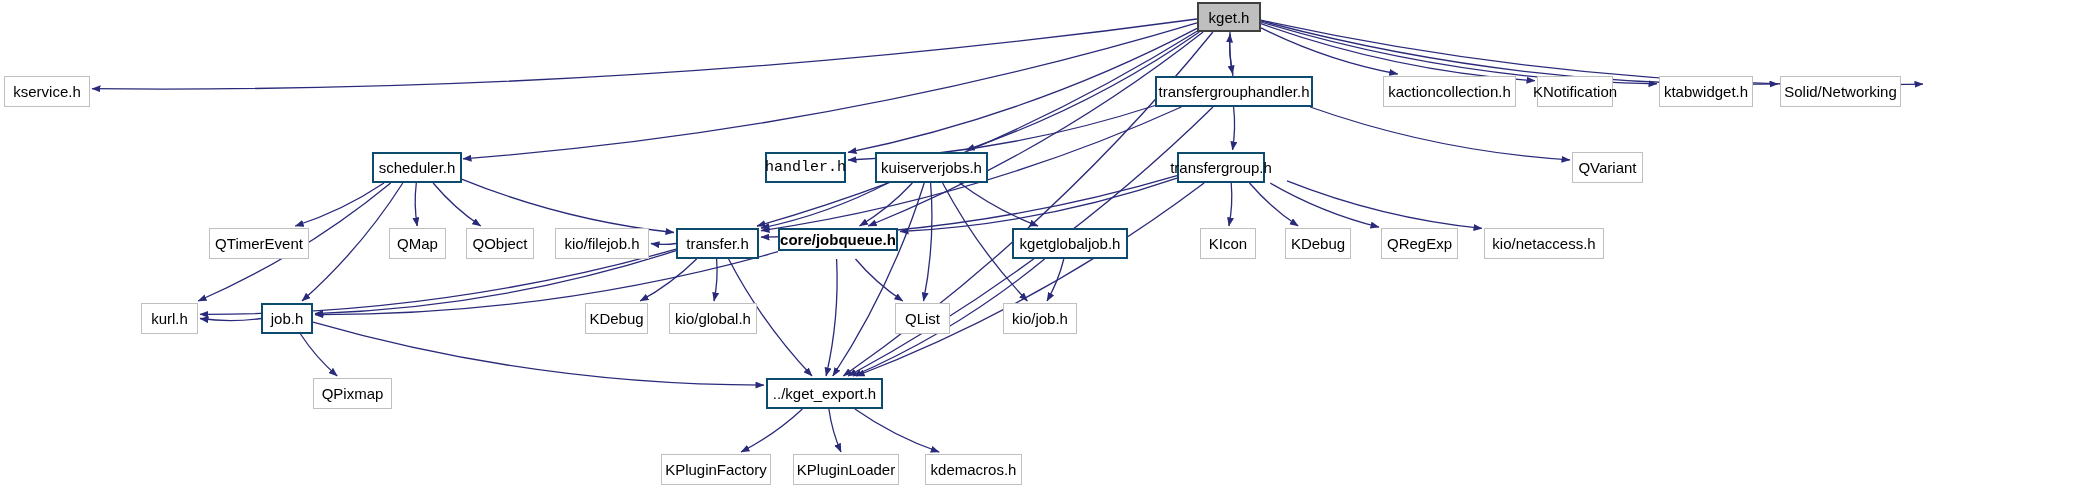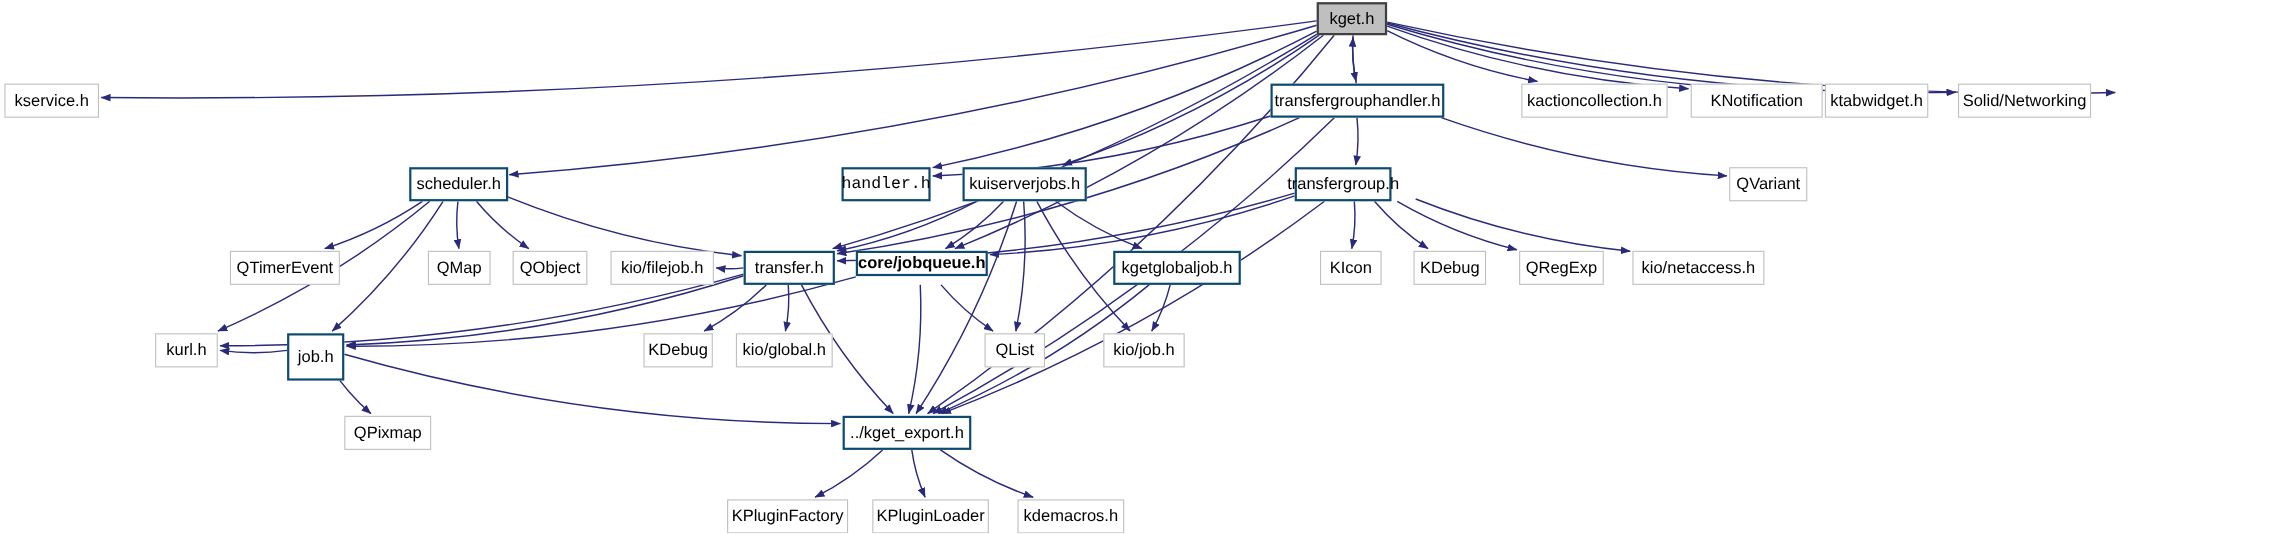--- a/index.html
+++ b/index.html
@@ -121,21 +121,21 @@
     </div>
     <div class="graph-node" style="left: 4px; top: 76px; width: 86px; height: 31px;">
       <span class="node-label">kservice.h</span>
     </div>
     <div class="graph-node emph" style="left: 1155px; top: 76px; width: 158px; height: 31px;">
       <span class="node-label">transfergrouphandler.h</span>
     </div>
     <div class="graph-node" style="left: 1383px; top: 76px; width: 133px; height: 31px;">
       <span class="node-label">kactioncollection.h</span>
     </div>
-    <div class="graph-node" style="left: 1537px; top: 76px; width: 120px; height: 31px;">
+    <div class="graph-node" style="left: 1537px; top: 76px; width: 76px; height: 31px;">
       <span class="node-label">KNotification</span>
     </div>
     <div class="graph-node" style="left: 1659px; top: 76px; width: 94px; height: 31px;">
       <span class="node-label">ktabwidget.h</span>
     </div>
     <div class="graph-node" style="left: 1780px; top: 76px; width: 121px; height: 31px;">
       <span class="node-label">Solid/Networking</span>
     </div>
     <div class="graph-node emph" style="left: 372px; top: 152px; width: 90px; height: 31px;">
       <span class="node-label">scheduler.h</span>
@@ -181,21 +181,21 @@
     </div>
     <div class="graph-node" style="left: 1381px; top: 228px; width: 77px; height: 31px;">
       <span class="node-label">QRegExp</span>
     </div>
     <div class="graph-node" style="left: 1484px; top: 228px; width: 120px; height: 31px;">
       <span class="node-label">kio/netaccess.h</span>
     </div>
     <div class="graph-node" style="left: 141px; top: 303px; width: 57px; height: 31px;">
       <span class="node-label">kurl.h</span>
     </div>
-    <div class="graph-node emph" style="left: 261px; top: 303px; width: 52px; height: 43px;">
+    <div class="graph-node emph" style="left: 261px; top: 303px; width: 52px; height: 31px;">
       <span class="node-label">job.h</span>
     </div>
     <div class="graph-node" style="left: 585px; top: 303px; width: 63px; height: 31px;">
       <span class="node-label">KDebug</span>
     </div>
     <div class="graph-node" style="left: 669px; top: 303px; width: 88px; height: 31px;">
       <span class="node-label">kio/global.h</span>
     </div>
     <div class="graph-node" style="left: 895px; top: 303px; width: 55px; height: 31px;">
       <span class="node-label">QList</span>

